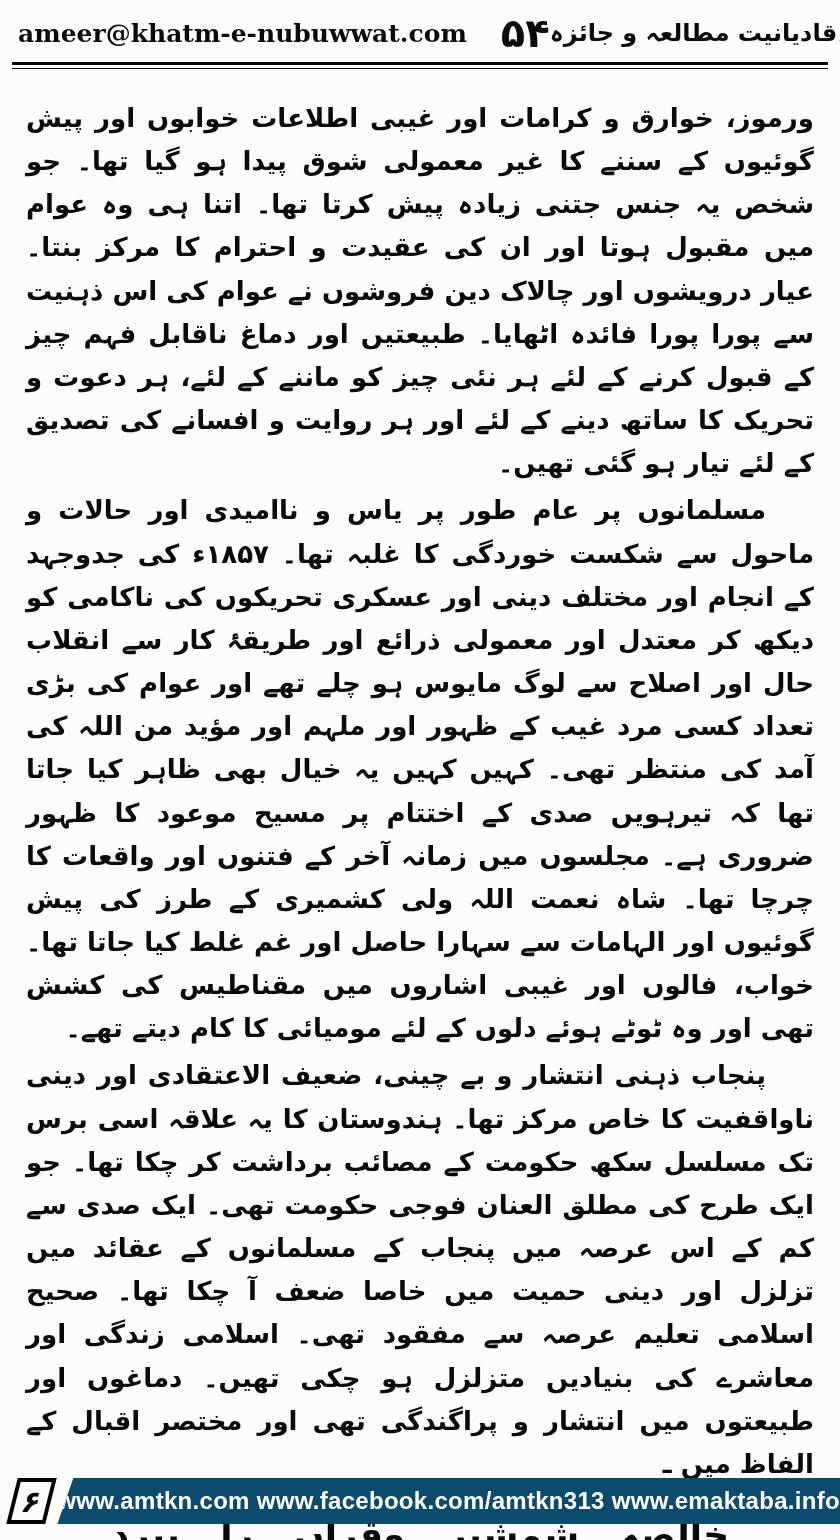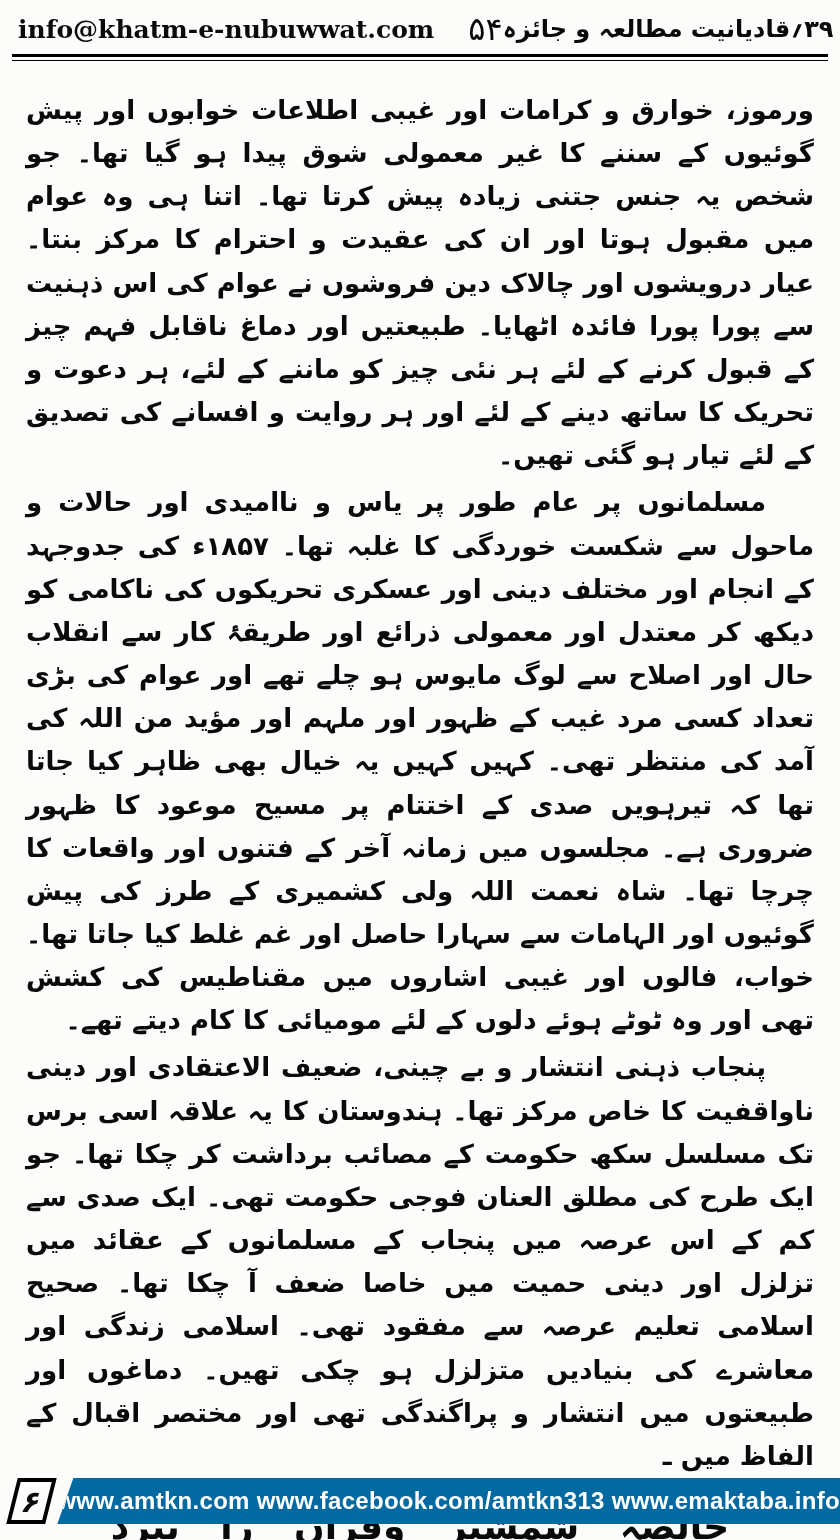--- a/index.html
+++ b/index.html
@@ -20,22 +20,22 @@
     padding:10px 18px 4px 18px;
   }
   .header-email{
     direction:ltr;
     font-family:"DejaVu Serif", serif;
     font-weight:bold;
     font-size:25px;
     white-space:nowrap;
   }
   .header-pagenum{
-    font-weight:normal;
-    font-size:32px;
+    font-weight:bold;
+    font-size:40px;
     margin-left:34px;
     white-space:nowrap;
   }
   .header-title{
     direction:rtl;
     margin-left:auto;
     font-weight:bold;
     font-size:24px;
     white-space:nowrap;
   }
@@ -82,41 +82,41 @@
     display:flex;
     align-items:center;
     justify-content:center;
     font-size:30px;
     font-weight:bold;
     margin-right:6px;
     box-sizing:border-box;
   }
   .footer-bar{
     flex:1;
-    background:#0369a1;
+    background:#0c4a6e;
     color:#ffffff;
     display:flex;
     align-items:center;
     justify-content:center;
     clip-path:polygon(16px 0, 100% 0, 100% 100%, 0 100%);
     font-family:"Liberation Sans", sans-serif;
     font-weight:bold;
     font-size:24px;
     letter-spacing:0.3px;
     direction:ltr;
     white-space:nowrap;
   }
 </style>
 </head>
 <body>
 
 <div class="page">
 
   <div class="header">
-    <span class="header-email">info@khatm-e-nubuwwat.com</span>
+    <span class="header-email">ameer@khatm-e-nubuwwat.com</span>
     <span class="header-pagenum">۵۴</span>
     <span class="header-title">احتساب جلد ۳۹؍قادیانیت مطالعہ و جائزہ</span>
   </div>
   <div class="header-divider"></div>
 
   <div class="body-text">
 
     <p>ورموز، خوارق و کرامات اور غیبی اطلاعات خوابوں اور پیش گوئیوں کے سننے کا غیر معمولی شوق پیدا ہو گیا تھا۔ جو شخص یہ جنس جتنی زیادہ پیش کرتا تھا۔ اتنا ہی وہ عوام میں مقبول ہوتا اور ان کی عقیدت و احترام کا مرکز بنتا۔ عیار درویشوں اور چالاک دین فروشوں نے عوام کی اس ذہنیت سے پورا پورا فائدہ اٹھایا۔ طبیعتیں اور دماغ ناقابل فہم چیز کے قبول کرنے کے لئے ہر نئی چیز کو ماننے کے لئے، ہر دعوت و تحریک کا ساتھ دینے کے لئے اور ہر روایت و افسانے کی تصدیق کے لئے تیار ہو گئی تھیں۔</p>
 
     <p class="indent">مسلمانوں پر عام طور پر یاس و ناامیدی اور حالات و ماحول سے شکست خوردگی کا غلبہ تھا۔ ۱۸۵۷ء کی جدوجہد کے انجام اور مختلف دینی اور عسکری تحریکوں کی ناکامی کو دیکھ کر معتدل اور معمولی ذرائع اور طریقۂ کار سے انقلاب حال اور اصلاح سے لوگ مایوس ہو چلے تھے اور عوام کی بڑی تعداد کسی مرد غیب کے ظہور اور ملہم اور مؤید من اللہ کی آمد کی منتظر تھی۔ کہیں کہیں یہ خیال بھی ظاہر کیا جاتا تھا کہ تیرہویں صدی کے اختتام پر مسیح موعود کا ظہور ضروری ہے۔ مجلسوں میں زمانہ آخر کے فتنوں اور واقعات کا چرچا تھا۔ شاہ نعمت اللہ ولی کشمیری کے طرز کی پیش گوئیوں اور الہامات سے سہارا حاصل اور غم غلط کیا جاتا تھا۔ خواب، فالوں اور غیبی اشاروں میں مقناطیس کی کشش تھی اور وہ ٹوٹے ہوئے دلوں کے لئے مومیائی کا کام دیتے تھے۔</p>

